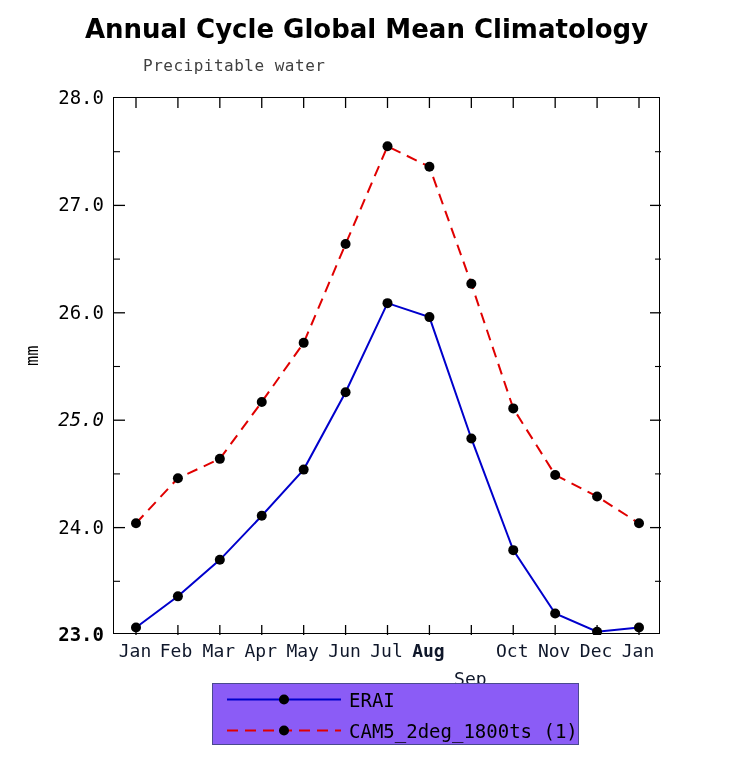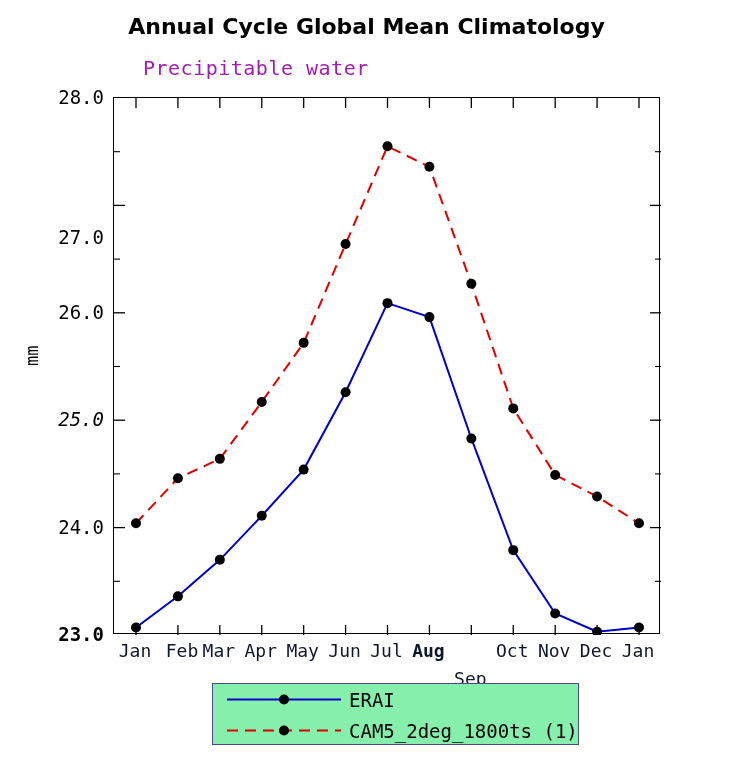--- a/index.html
+++ b/index.html
@@ -20,30 +20,30 @@
     height: 761px;
   }
   #chart-title {
     position: absolute;
     top: 14px;
     left: 0;
     width: 733px;
     text-align: center;
     font-family: "DejaVu Sans", sans-serif;
     font-weight: bold;
-    font-size: 22px;
+    font-size: 26px;
     letter-spacing: 0px;
   }
   #subtitle {
     position: absolute;
     top: 56px;
     left: 143px;
     font-family: "DejaVu Sans Mono", monospace;
-    font-size: 20px;
-    color: #a21caf;
+    font-size: 16px;
+    color: #404040;
     letter-spacing: 0.5px;
   }
   #plot-area {
     position: absolute;
     left: 113px;
     top: 97px;
     width: 547px;
     height: 537px;
     border: 1.3px solid #000000;
     box-sizing: border-box;
@@ -98,21 +98,21 @@
     white-space: nowrap;
   }
   #legend {
     position: absolute;
     left: 212px;
     top: 683px;
     width: 367px;
     height: 62px;
     border: 1px solid #4a4a8f;
     box-sizing: border-box;
-    background: #86efac;
+    background: #8b5cf6;
   }
   .legend-row {
     position: absolute;
     left: 0;
     width: 100%;
     height: 31px;
   }
   .legend-label {
     position: absolute;
     left: 136px;
@@ -140,21 +140,21 @@
 
   <div id="subtitle">Precipitable water</div>
 
   <div id="ylabel">mm</div>
 
   <div id="ytick-labels">
       <div class="ytick-label" style="top: 537px; font-weight: bold;">23.0</div>
       <div class="ytick-label" style="top: 429.6px;">24.0</div>
       <div class="ytick-label" style="top: 322.2px; font-style: italic;">25.0</div>
       <div class="ytick-label" style="top: 214.8px;">26.0</div>
-      <div class="ytick-label" style="top: 107.4px; margin-top: 33px;">27.0</div>
+      <div class="ytick-label" style="top: 107.4px;">27.0</div>
       <div class="ytick-label" style="top: 0px;">28.0</div>
     </div>
 
   <div id="plot-area">
     <svg id="svg-layer" width="547" height="537">
         <line x1="0" x2="11" y1="429.6" y2="429.6" stroke="#000" stroke-width="1.3"></line>
         <line x1="547" x2="536" y1="429.6" y2="429.6" stroke="#000" stroke-width="1.3"></line>
         <line x1="0" x2="11" y1="322.2" y2="322.2" stroke="#000" stroke-width="1.3"></line>
         <line x1="547" x2="536" y1="322.2" y2="322.2" stroke="#000" stroke-width="1.3"></line>
         <line x1="0" x2="11" y1="214.8" y2="214.8" stroke="#000" stroke-width="1.3"></line>
@@ -223,21 +223,21 @@
         <circle cx="357.33" cy="185.80" r="5" fill="#000000"></circle>
         <circle cx="399.25" cy="310.39" r="5" fill="#000000"></circle>
         <circle cx="441.17" cy="376.97" r="5" fill="#000000"></circle>
         <circle cx="483.08" cy="398.45" r="5" fill="#000000"></circle>
         <circle cx="525.00" cy="425.30" r="5" fill="#000000"></circle>
       </svg>
   </div>
 
   <div id="xtick-labels">
       <div class="xtick-label" style="left: 22px;">Jan</div>
-      <div class="xtick-label" style="left: 69px;">Feb</div>
+      <div class="xtick-label" style="left: 63px;">Feb</div>
       <div class="xtick-label" style="left: 105.833px;">Mar</div>
       <div class="xtick-label" style="left: 147.75px;">Apr</div>
       <div class="xtick-label" style="left: 189.667px;">May</div>
       <div class="xtick-label" style="left: 231.583px;">Jun</div>
       <div class="xtick-label" style="left: 273.5px;">Jul</div>
       <div class="xtick-label" style="left: 315.417px; font-weight: bold;">Aug</div>
       <div class="xtick-label" style="left: 357.333px; margin-top: 28px;">Sep</div>
       <div class="xtick-label" style="left: 399.25px;">Oct</div>
       <div class="xtick-label" style="left: 441.167px;">Nov</div>
       <div class="xtick-label" style="left: 483.083px;">Dec</div>

